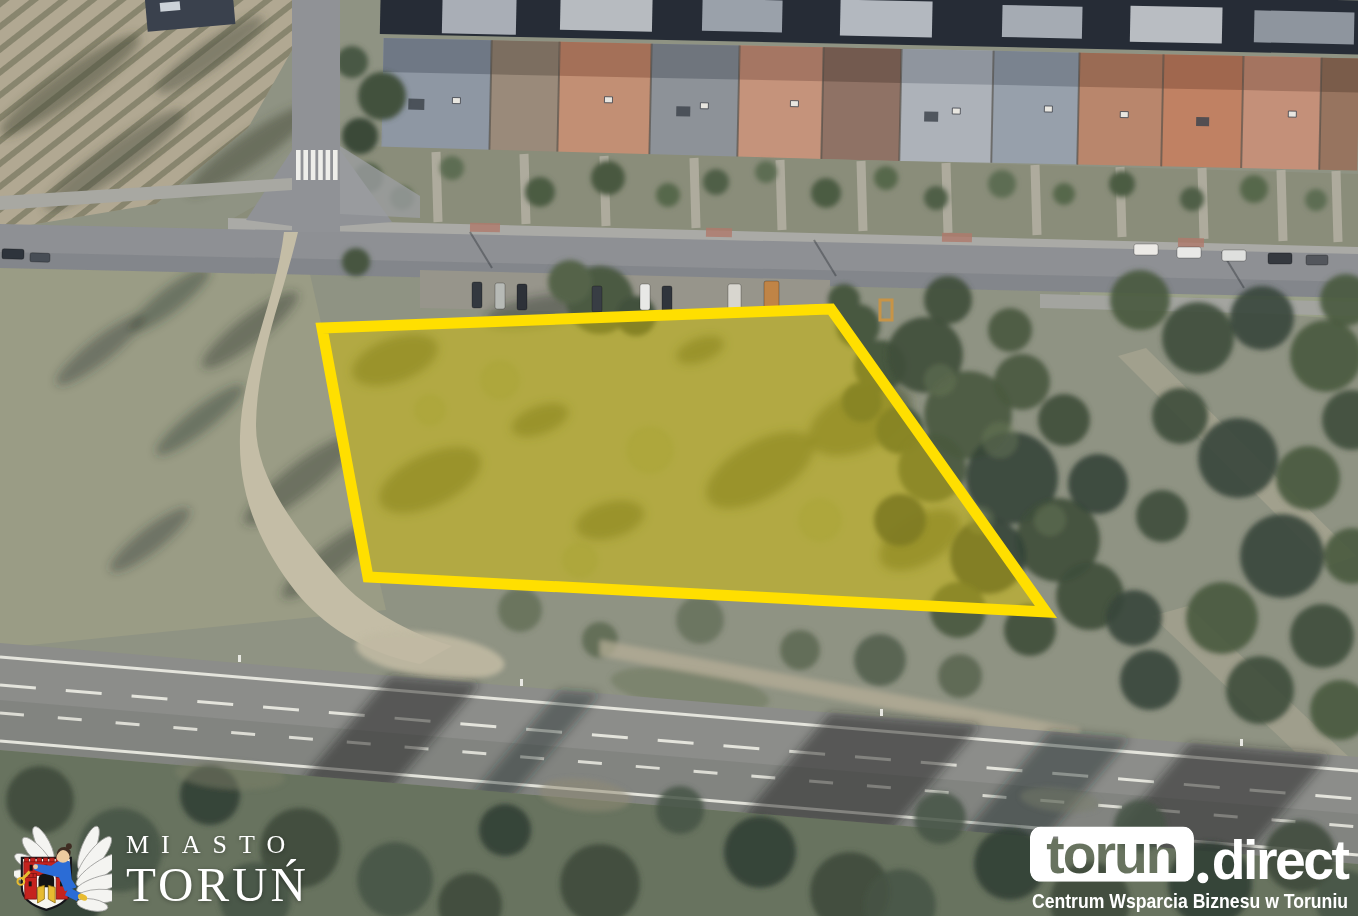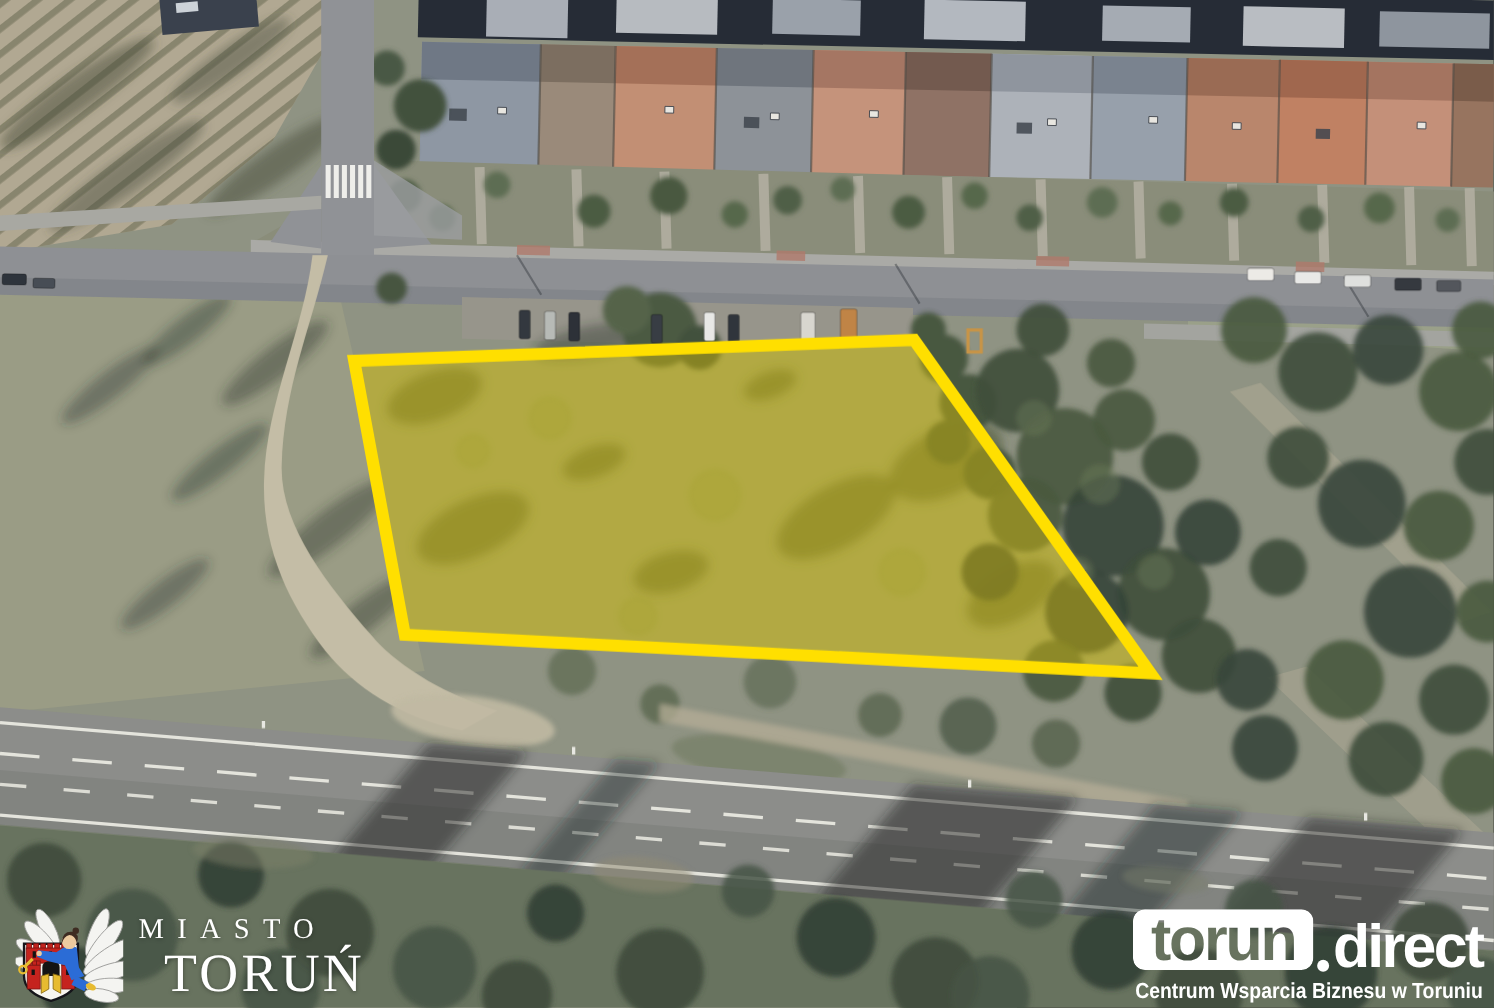--- a/index.html
+++ b/index.html
@@ -7,21 +7,21 @@
          font-family:"Liberation Sans",sans-serif;user-select:none;}
   .stage svg.map{position:absolute;inset:0;width:100%;height:100%;display:block;}
 
   
   .city-logo{position:absolute;left:14px;top:796px;display:flex;align-items:center;}
   .city-logo .crest{width:98px;height:116px;flex:0 0 auto;}
   .city-text{margin-left:14px;margin-top:32px;color:#fff;
              font-family:"Liberation Serif",serif;
              text-shadow:0 1px 4px rgba(0,0,0,.35);}
   .city-text .miasto{font-size:26px;letter-spacing:12px;line-height:30px;white-space:nowrap;}
-  .city-text .torun{font-size:49px;letter-spacing:3px;line-height:50px;white-space:nowrap;margin-left:23px;}
+  .city-text .torun{font-size:49px;letter-spacing:3px;line-height:50px;white-space:nowrap;}
 
   
   .td-logo{position:absolute;left:1028px;top:822px;width:326px;height:92px;}
   .td-logo text{font-family:"Liberation Sans",sans-serif;font-weight:bold;}
   .td-box-text{font-size:56px;letter-spacing:-2px;}
   .td-direct{font-size:56px;letter-spacing:-2.5px;fill:#ffffff;}
   .td-tagline{font-size:20px;fill:#ffffff;}
 </style>
 </head>
 <body>

